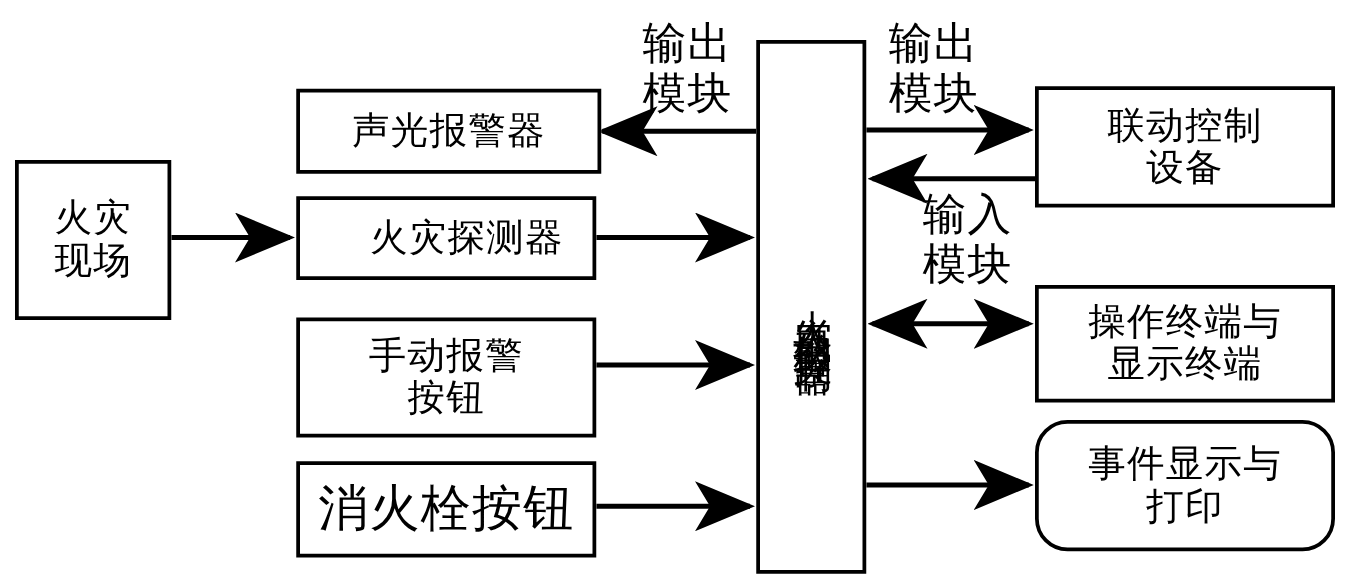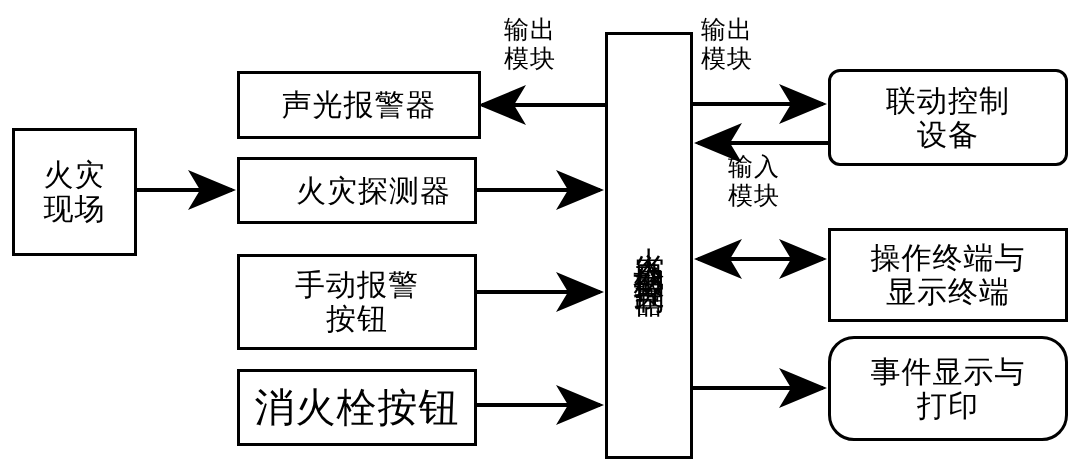--- a/index.html
+++ b/index.html
@@ -67,39 +67,38 @@
   #node-controller .label {
     writing-mode: vertical-rl;
     text-orientation: upright;
     letter-spacing: 5px;
     line-height: 1;
   }
   
   #node-linkage-control {
     left: 828px; top: 69px;  width: 240px; height: 97px;
     font-size: 30px;
-    border-radius: 12px;
   }
   #node-operation-display-terminal {
     left: 828px; top: 212px; width: 240px; height: 94px;
     font-size: 30px;
     margin-top: 16px;
   }
   #node-event-display-print {
     left: 828px; top: 336px; width: 240px; height: 105px;
     font-size: 30px;
     border-radius: 26px;
   }
   
   .edge-label {
     position: absolute;
-    font-size: 25px;
+    font-size: 35px;
     color: #000000;
     line-height: 1.14;
-    text-align: left;
+    text-align: center;
     white-space: pre-line;
     letter-spacing: 1px;
   }
   #label-output-module-left  { left: 504px; top: 16px;  width: 92px; }
   #label-output-module-right { left: 701px; top: 16px;  width: 92px; }
   #label-input-module        { left: 728px; top: 153px; width: 92px; }
   
   #edges {
     position: absolute;
     left: 0; top: 0;

